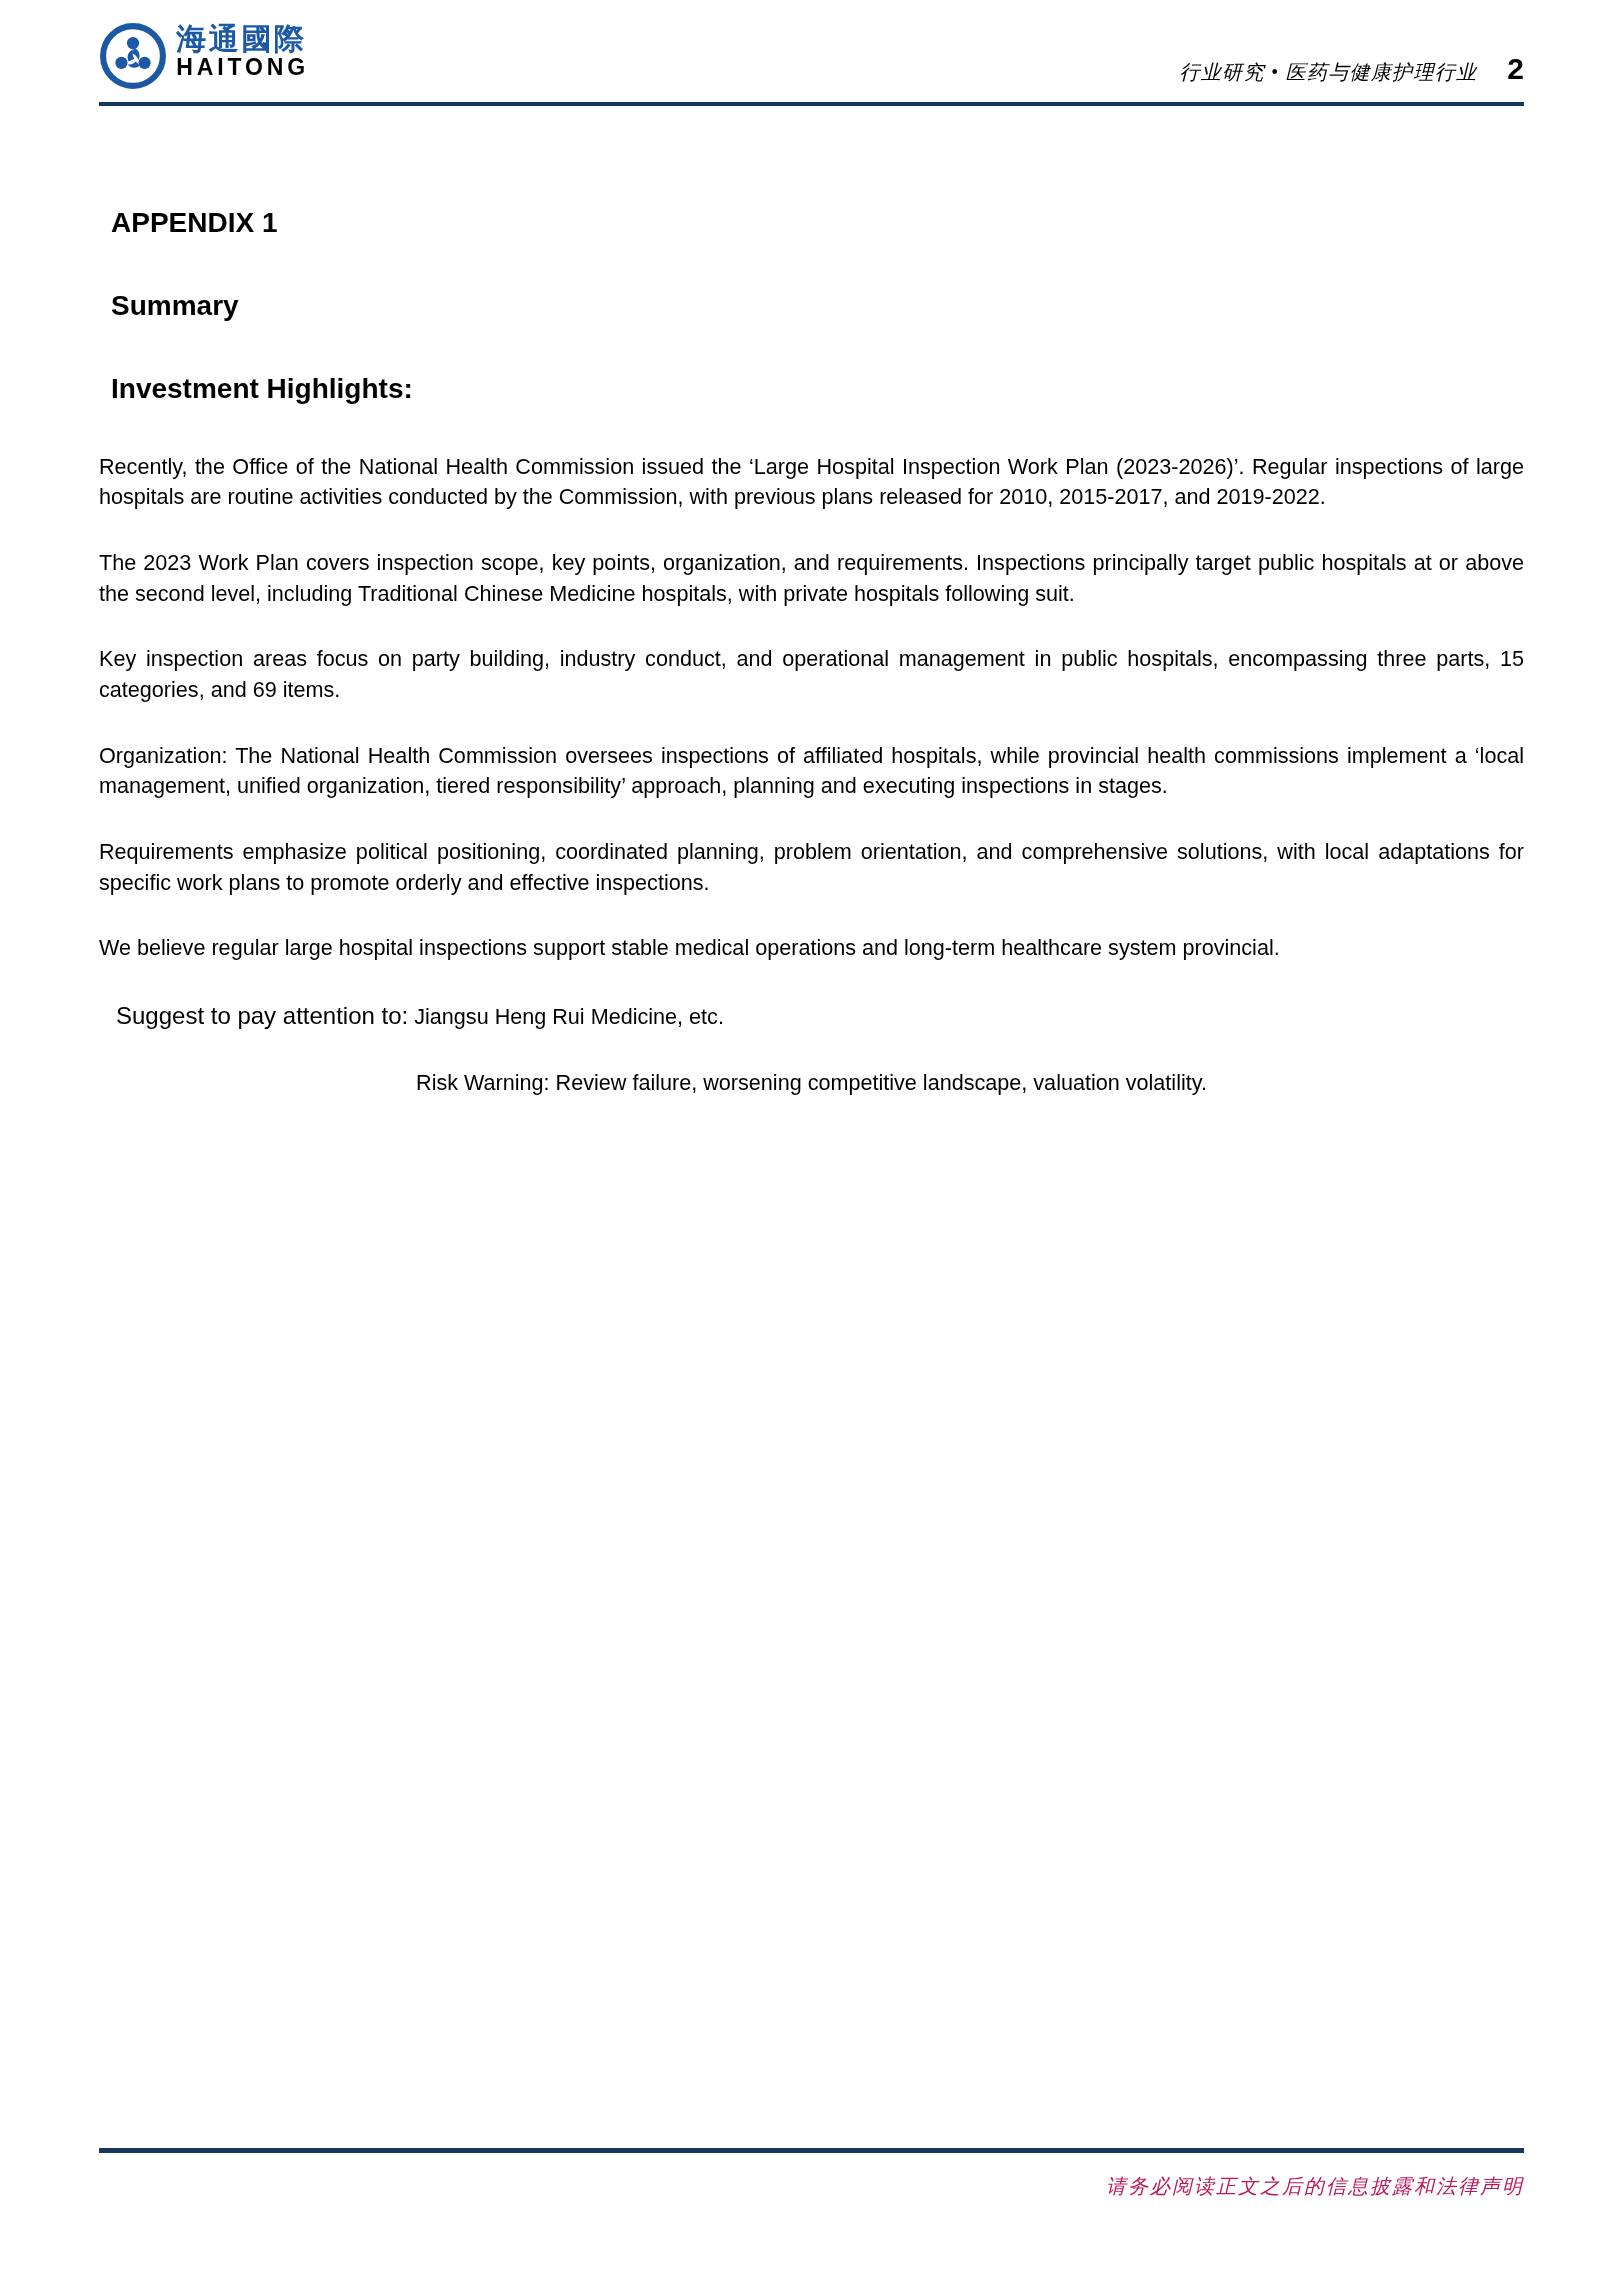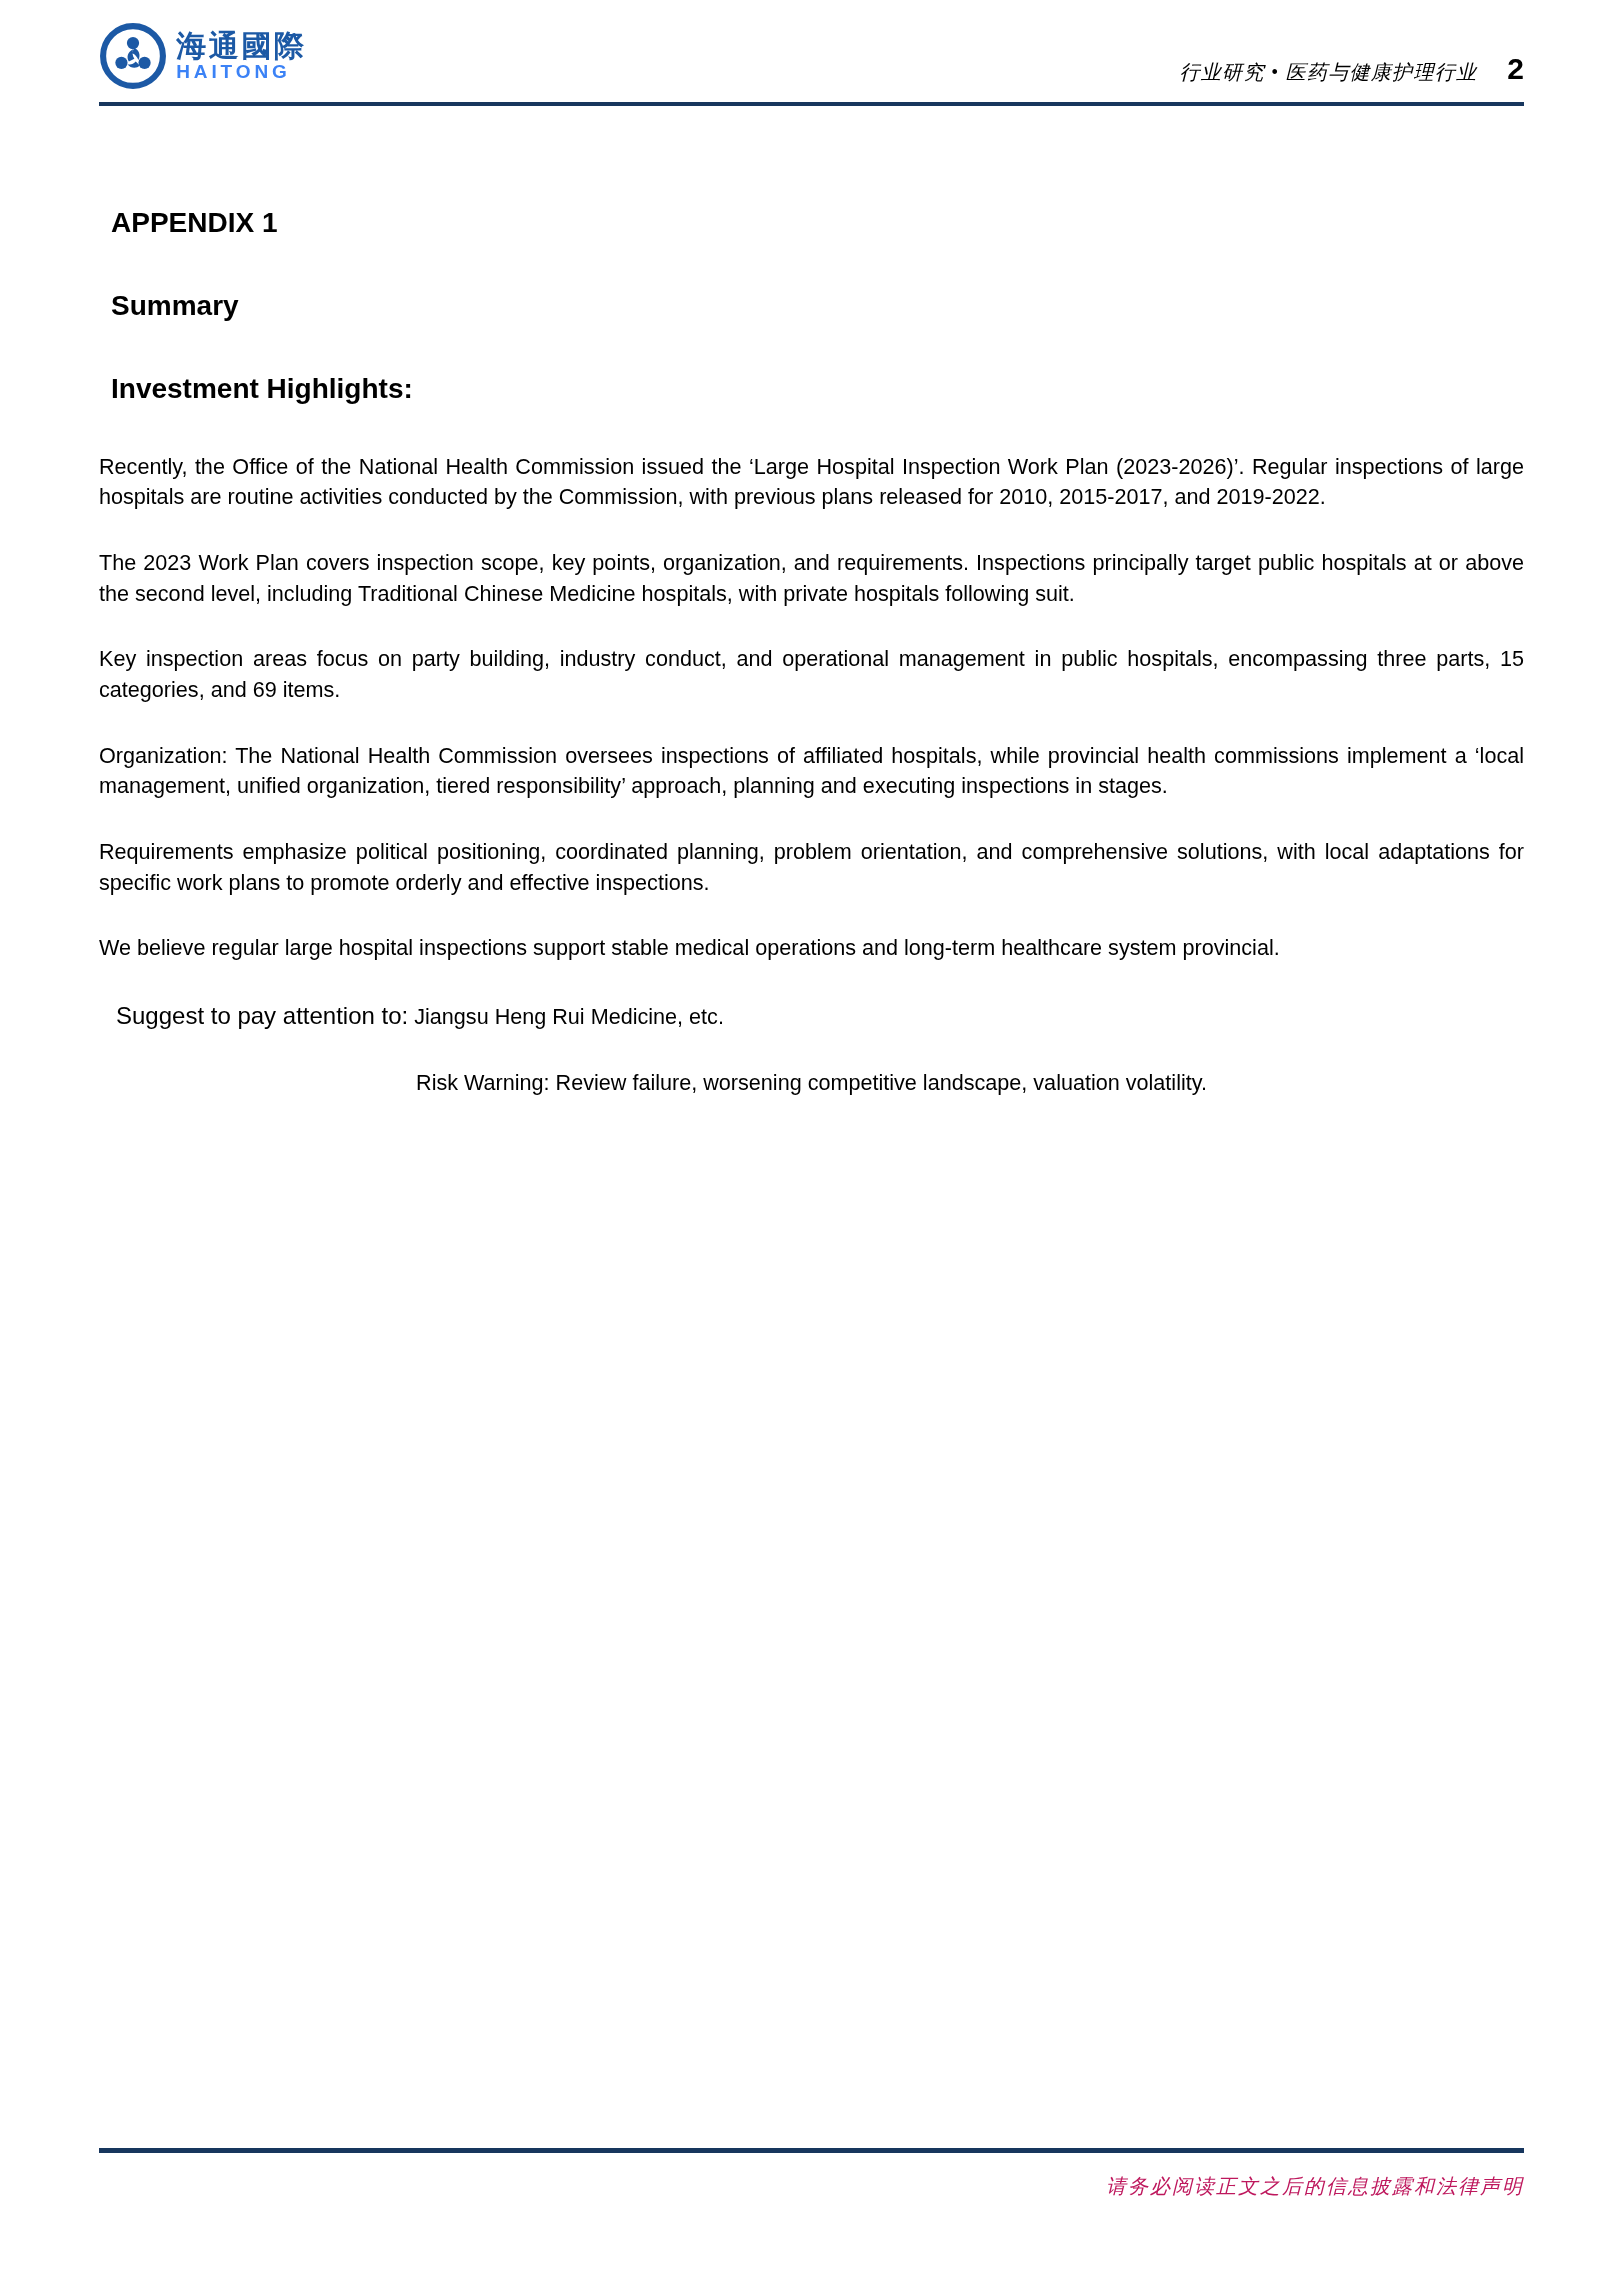--- a/index.html
+++ b/index.html
@@ -23,36 +23,36 @@
   
   .header {
     display: flex;
     justify-content: space-between;
     align-items: flex-end;
     padding-top: 22px;
     padding-bottom: 6.5px;
   }
   .logo-block {
     display: flex;
-    align-items: center;
+    align-items: flex-start;
     gap: 9.2px;
   }
   .logo-icon { width: 68px; height: 68px; }
   .logo-text { display: flex; flex-direction: column; justify-content: center; }
   .logo-cn {
     color: #1c59a5;
     font-size: 30px;
     font-weight: bold;
     letter-spacing: 2.6px;
     line-height: 1.1;
     font-family: "Liberation Serif", serif;
   }
   .logo-en {
-    color: #3b82f6;
-    font-size: 19px;
+    color: #000000;
+    font-size: 23px;
     font-weight: bold;
     letter-spacing: 3.9px;
     line-height: 1.1;
   }
   .header-right {
     display: flex;
     align-items: baseline;
     padding-bottom: 3.9px;
   }
   .header-topic {

